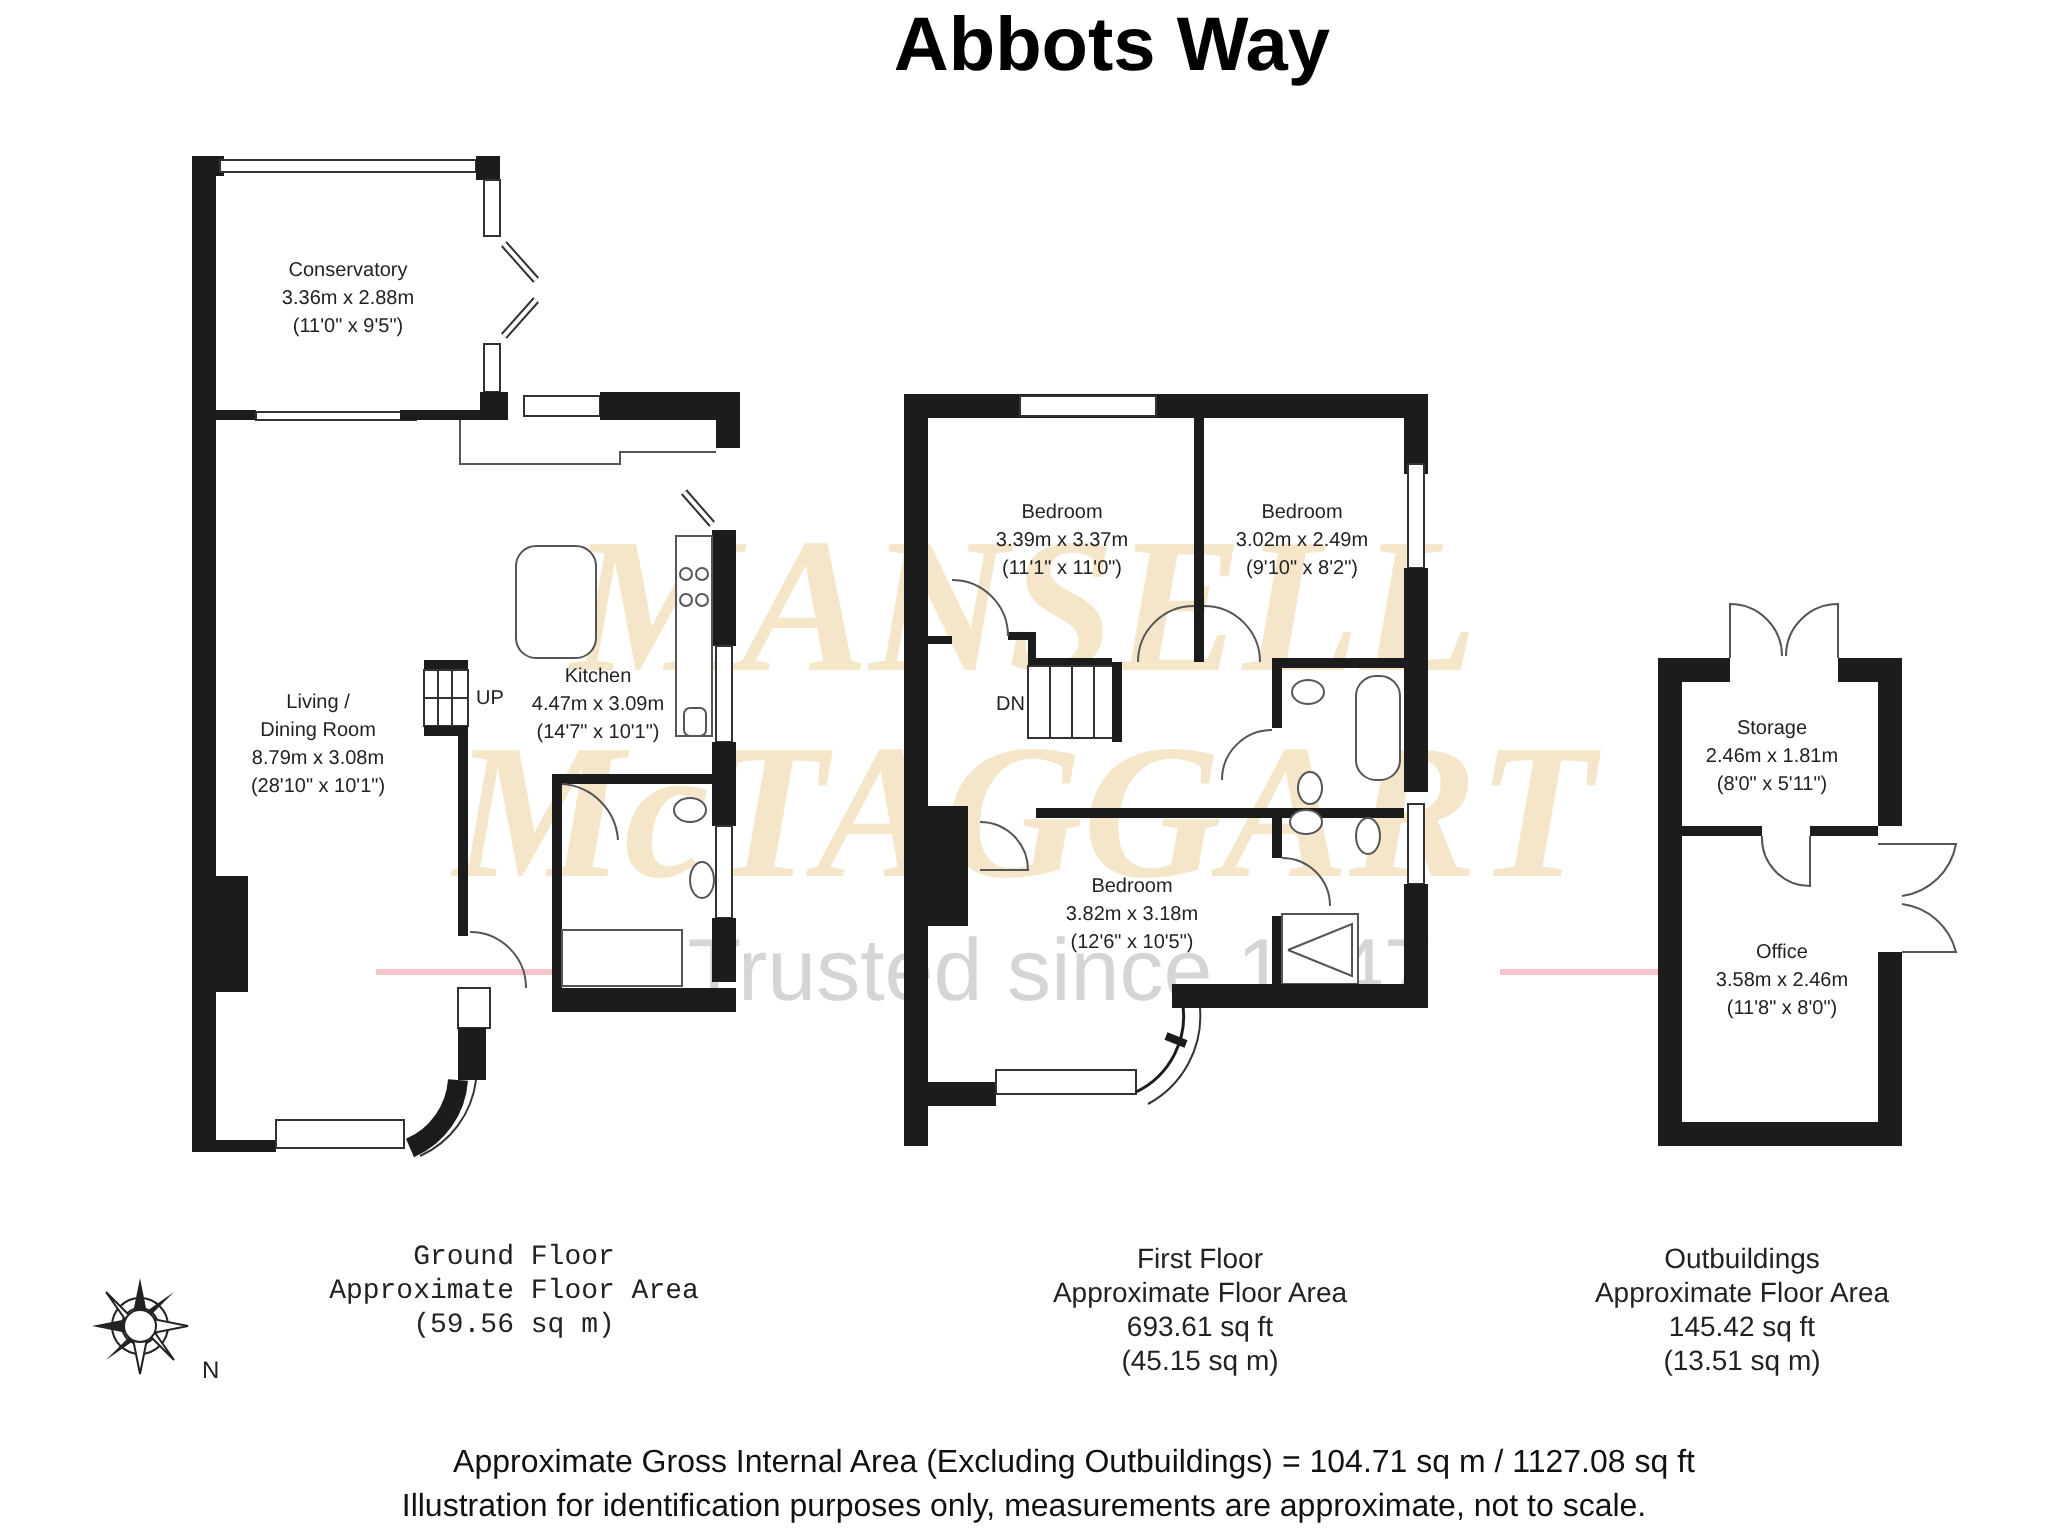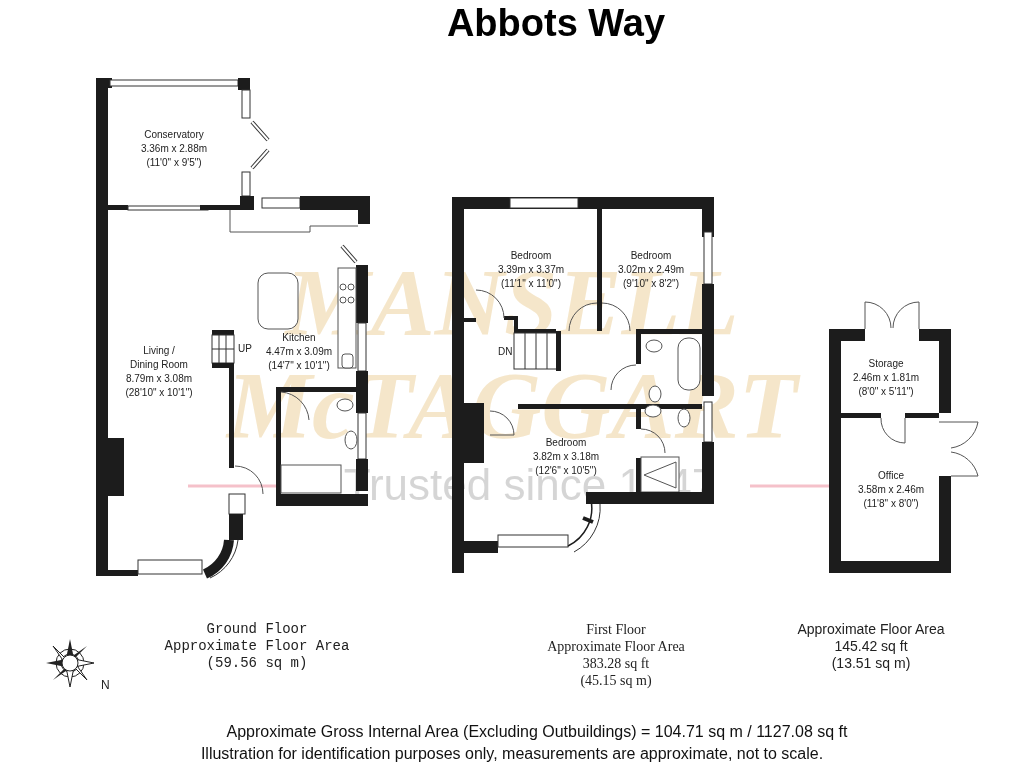--- a/index.html
+++ b/index.html
@@ -215,26 +215,27 @@
     <circle r="8" fill="#fff" stroke="#222" stroke-width="1"></circle>
   </g>
   <text x="101" y="689" font-size="12" fill="#222" font-family="Liberation Sans, sans-serif">N</text>
 </svg>
 
 <div class="area-block" style="left:157px; top:621px; width:200px;font-family:Liberation Mono, monospace;">
   <div>Ground Floor</div>
   <div>Approximate Floor Area</div>
   <div>(59.56 sq m)</div>
 </div>
-<div class="area-block" style="left:516px; top:621px; width:200px;font-family:Liberation Serif, serif;">
+<div class="area-block" style="left:500px; top:621px; width:200px;">
   <div>First Floor</div>
   <div>Approximate Floor Area</div>
-  <div>383.28 sq ft</div>
+  <div>693.61 sq ft</div>
   <div>(45.15 sq m)</div>
 </div>
 <div class="area-block" style="left:771px; top:621px; width:200px;">
+  <div>Outbuildings</div>
   <div>Approximate Floor Area</div>
   <div>145.42 sq ft</div>
   <div>(13.51 sq m)</div>
 </div>
 
 <div class="footer" style="top:722px;padding-left:25px;">Approximate Gross Internal Area (Excluding Outbuildings) = 104.71 sq m / 1127.08 sq ft</div>
 <div class="footer" style="top:744px;">Illustration for identification purposes only, measurements are approximate, not to scale.</div>
 
 </body></html>

